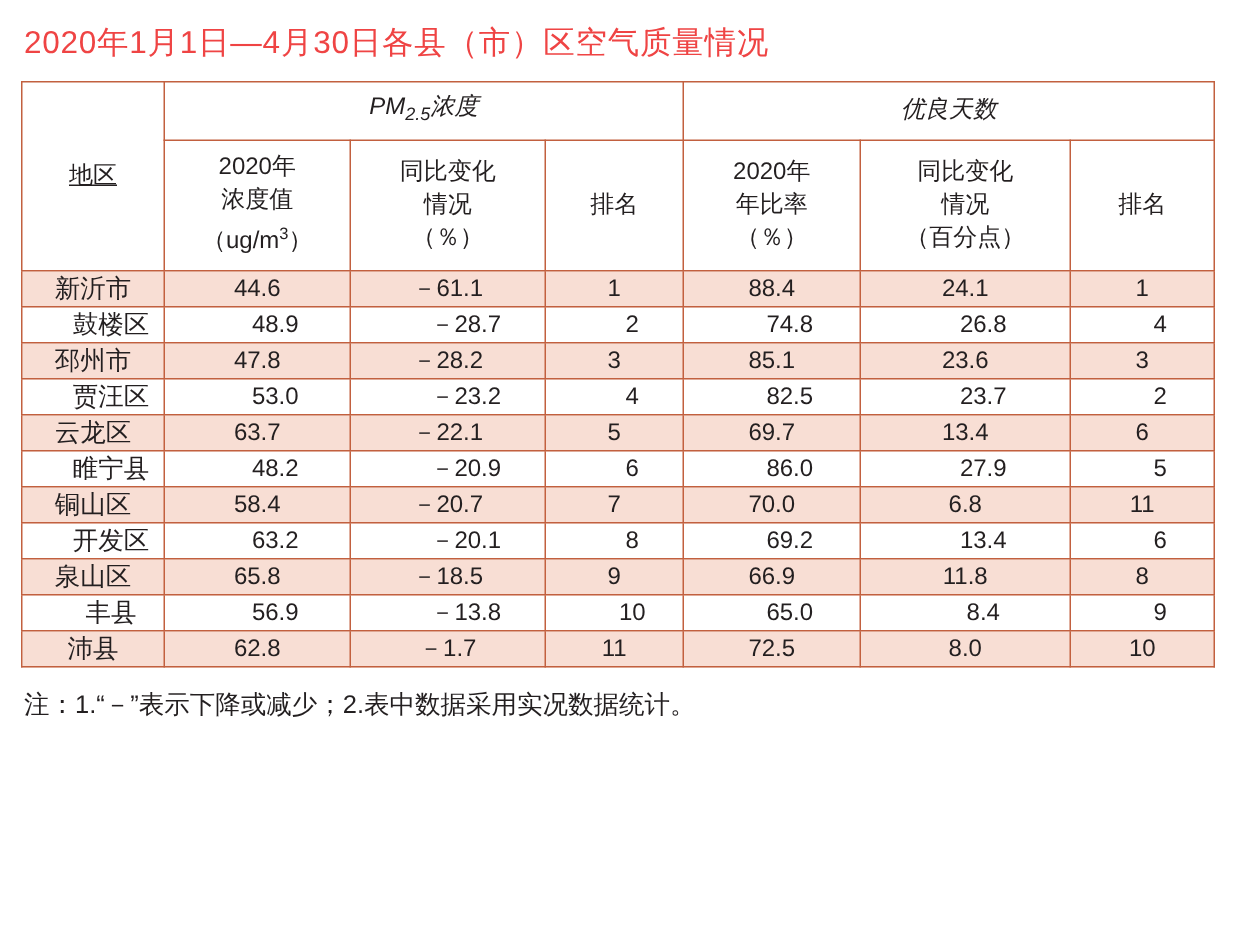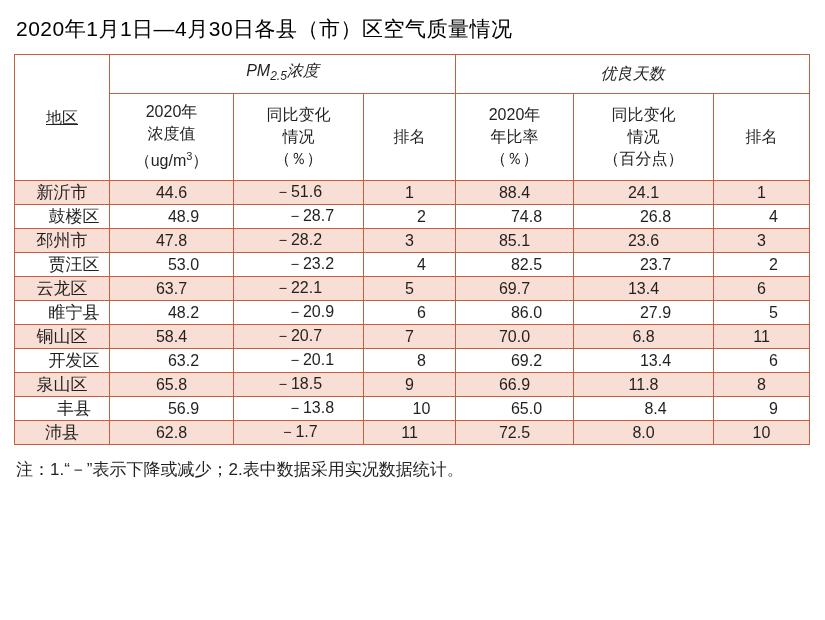--- a/index.html
+++ b/index.html
@@ -18,21 +18,21 @@
     width: 825px;
     height: 620px;
     box-sizing: border-box;
     padding: 10px 14px 0 14px;
     position: relative;
   }
   .doc-title {
     font-size: 21px;
     line-height: 30px;
     letter-spacing: 0.5px;
-    color: #000000;
+    color: #ef4444;
     padding: 4px 0 10px 2px;
     white-space: nowrap;
   }
   table.data-table {
     border-collapse: collapse;
     width: 795px;
     table-layout: fixed;
   }
   table.data-table th,
   table.data-table td {
@@ -147,21 +147,21 @@
           <div>情况</div>
           <div>（百分点）</div>
         </th>
         <th class="th-sub">排名</th>
       </tr>
     </thead>
     <tbody id="table-body">
         <tr class="odd">
           <td class="region-cell">新沂市</td>
           <td class="value-cell">44.6</td>
-          <td class="value-cell">－51.6</td>
+          <td class="value-cell">－61.1</td>
           <td class="value-cell">1</td>
           <td class="value-cell">88.4</td>
           <td class="value-cell">24.1</td>
           <td class="value-cell">1</td>
         </tr>
         <tr class="even">
           <td class="region-cell">鼓楼区</td>
           <td class="value-cell">48.9</td>
           <td class="value-cell">－28.7</td>
           <td class="value-cell">2</td>

